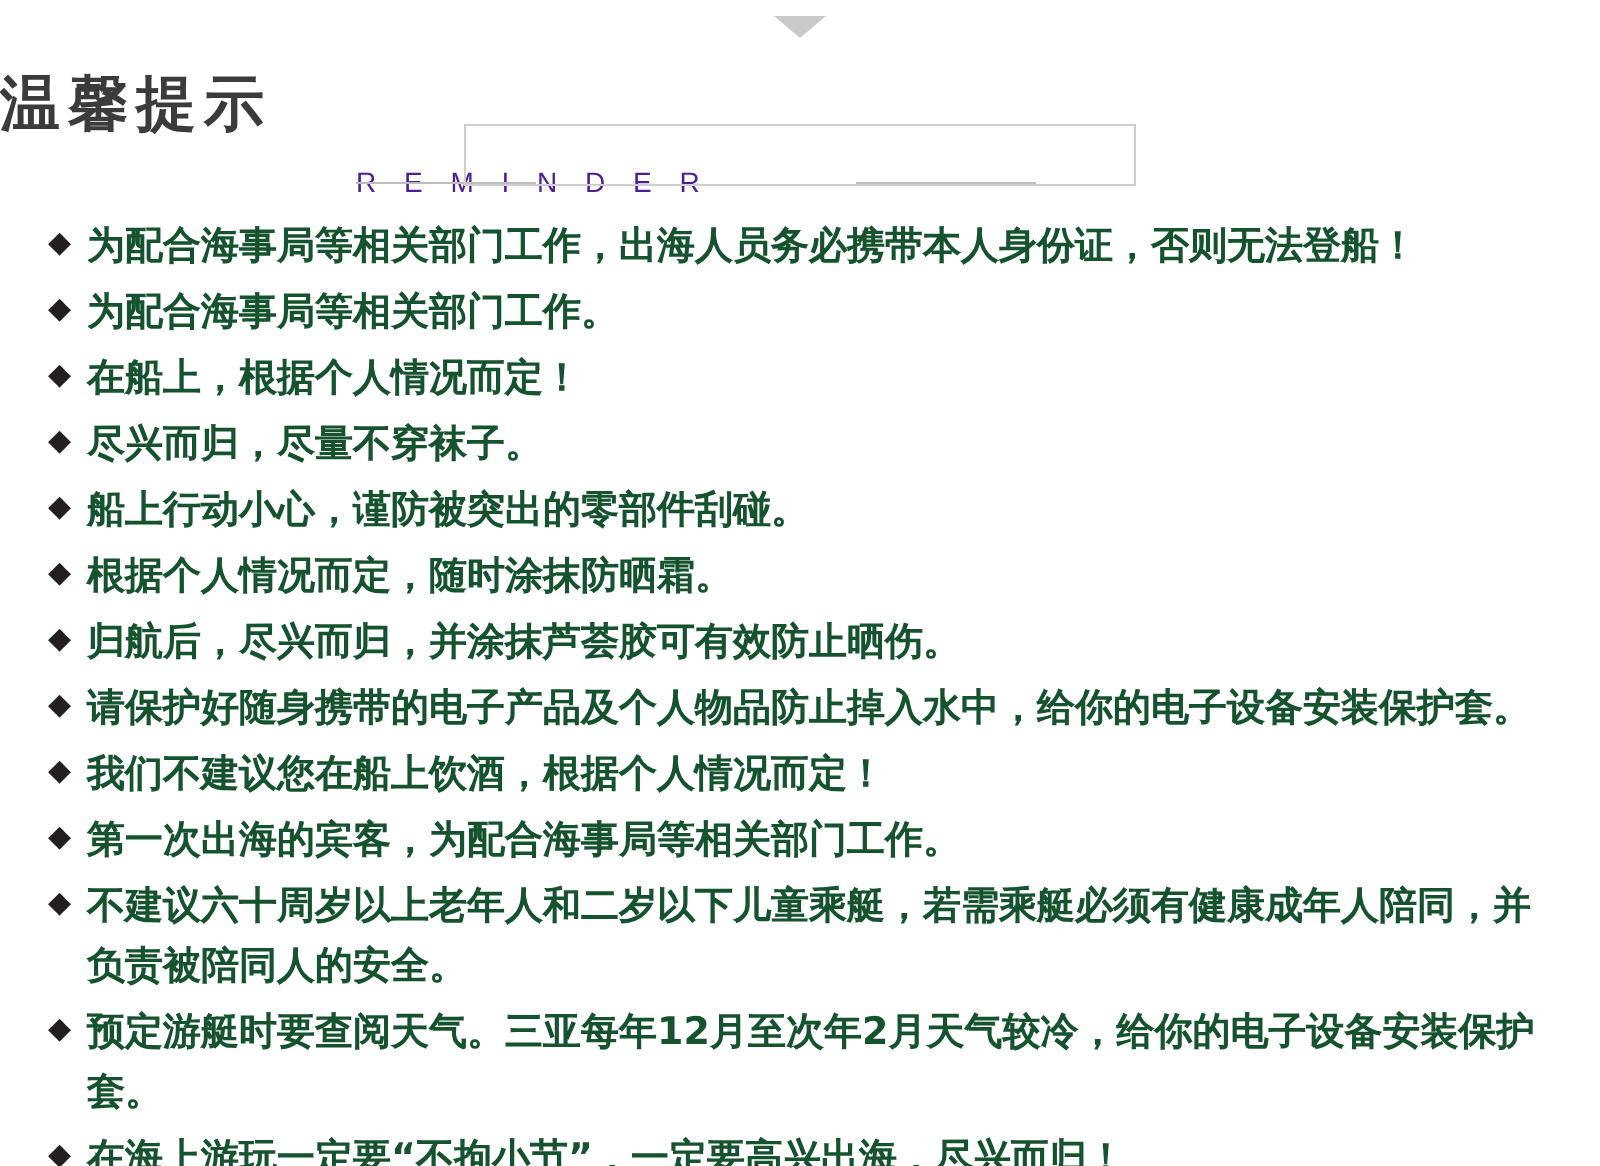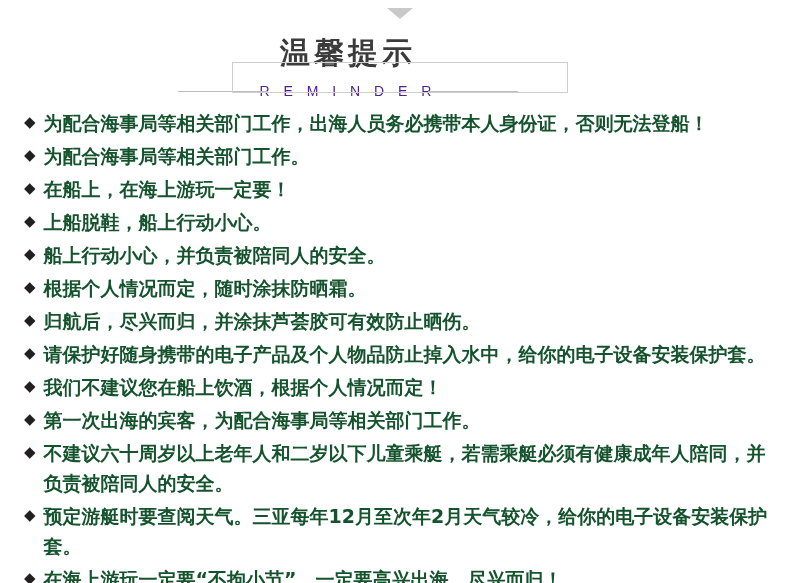--- a/index.html
+++ b/index.html
@@ -33,21 +33,20 @@
     border-right: 13px solid transparent;
     border-top: 11px solid #c9c9c9;
   }
 
   
   .head {
     position: absolute;
     top: 36px;
     left: 0;
     width: 696px;
-    text-align: center;
   }
   .head-title {
     font-family: "DejaVu Sans", "Liberation Sans", sans-serif;
     font-size: 30px;
     font-weight: bold;
     letter-spacing: 4px;
     color: #3b3b3b;
     line-height: 34px;
   }
   .head-sub-wrap {
@@ -144,31 +143,31 @@
       <span class="item-text">为配合海事局等相关部门工作，出海人员务必携带本人身份证，否则无法登船！</span>
     </div>
 
     <div class="item">
       <span class="bullet">◆</span>
       <span class="item-text">为配合海事局等相关部门工作。</span>
     </div>
 
     <div class="item">
       <span class="bullet">◆</span>
-      <span class="item-text">在船上，在海上游玩一定要！</span>
-    </div>
-
-    <div class="item">
-      <span class="bullet">◆</span>
-      <span class="item-text">上船脱鞋，船上行动小心。</span>
-    </div>
-
-    <div class="item">
-      <span class="bullet">◆</span>
-      <span class="item-text">船上行动小心，并负责被陪同人的安全。</span>
+      <span class="item-text">在船上，根据个人情况而定！</span>
+    </div>
+
+    <div class="item">
+      <span class="bullet">◆</span>
+      <span class="item-text">尽兴而归，尽量不穿袜子。</span>
+    </div>
+
+    <div class="item">
+      <span class="bullet">◆</span>
+      <span class="item-text">船上行动小心，谨防被突出的零部件刮碰。</span>
     </div>
 
     <div class="item">
       <span class="bullet">◆</span>
       <span class="item-text">根据个人情况而定，随时涂抹防晒霜。</span>
     </div>
 
     <div class="item">
       <span class="bullet">◆</span>
       <span class="item-text">归航后，尽兴而归，并涂抹芦荟胶可有效防止晒伤。</span>

